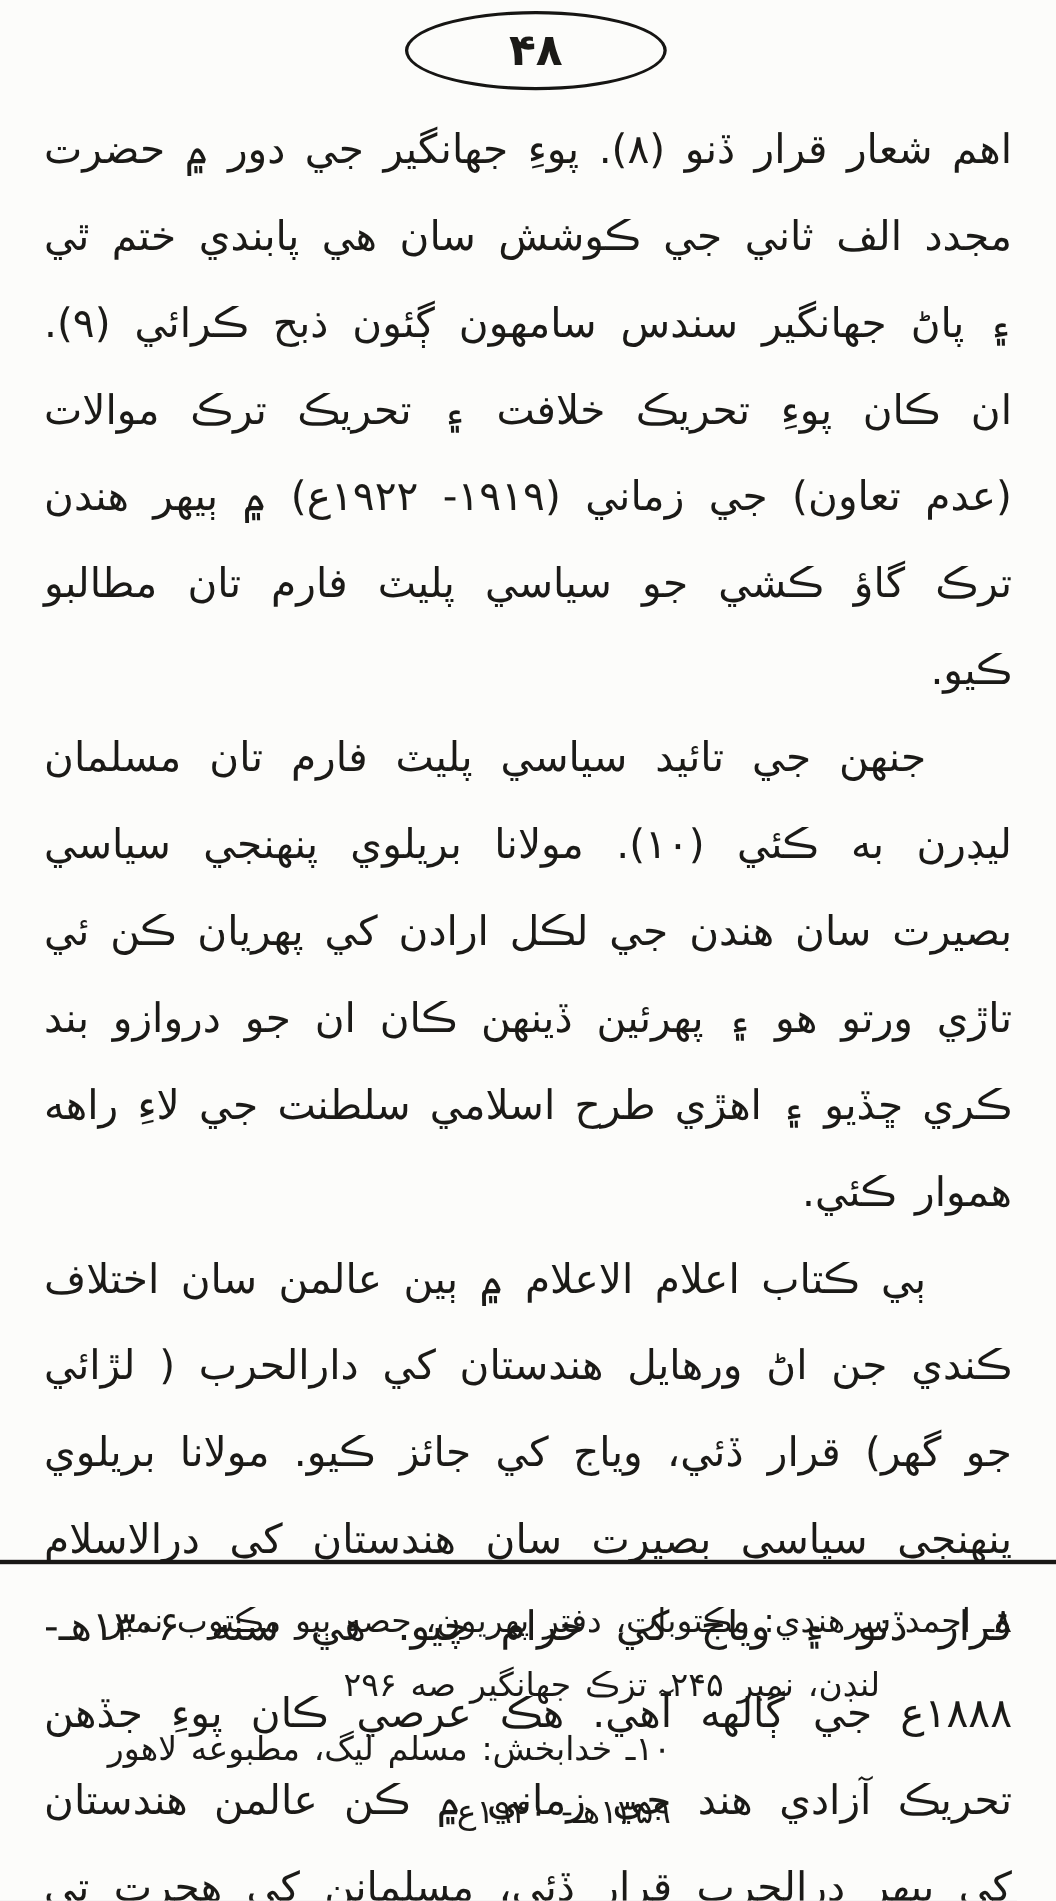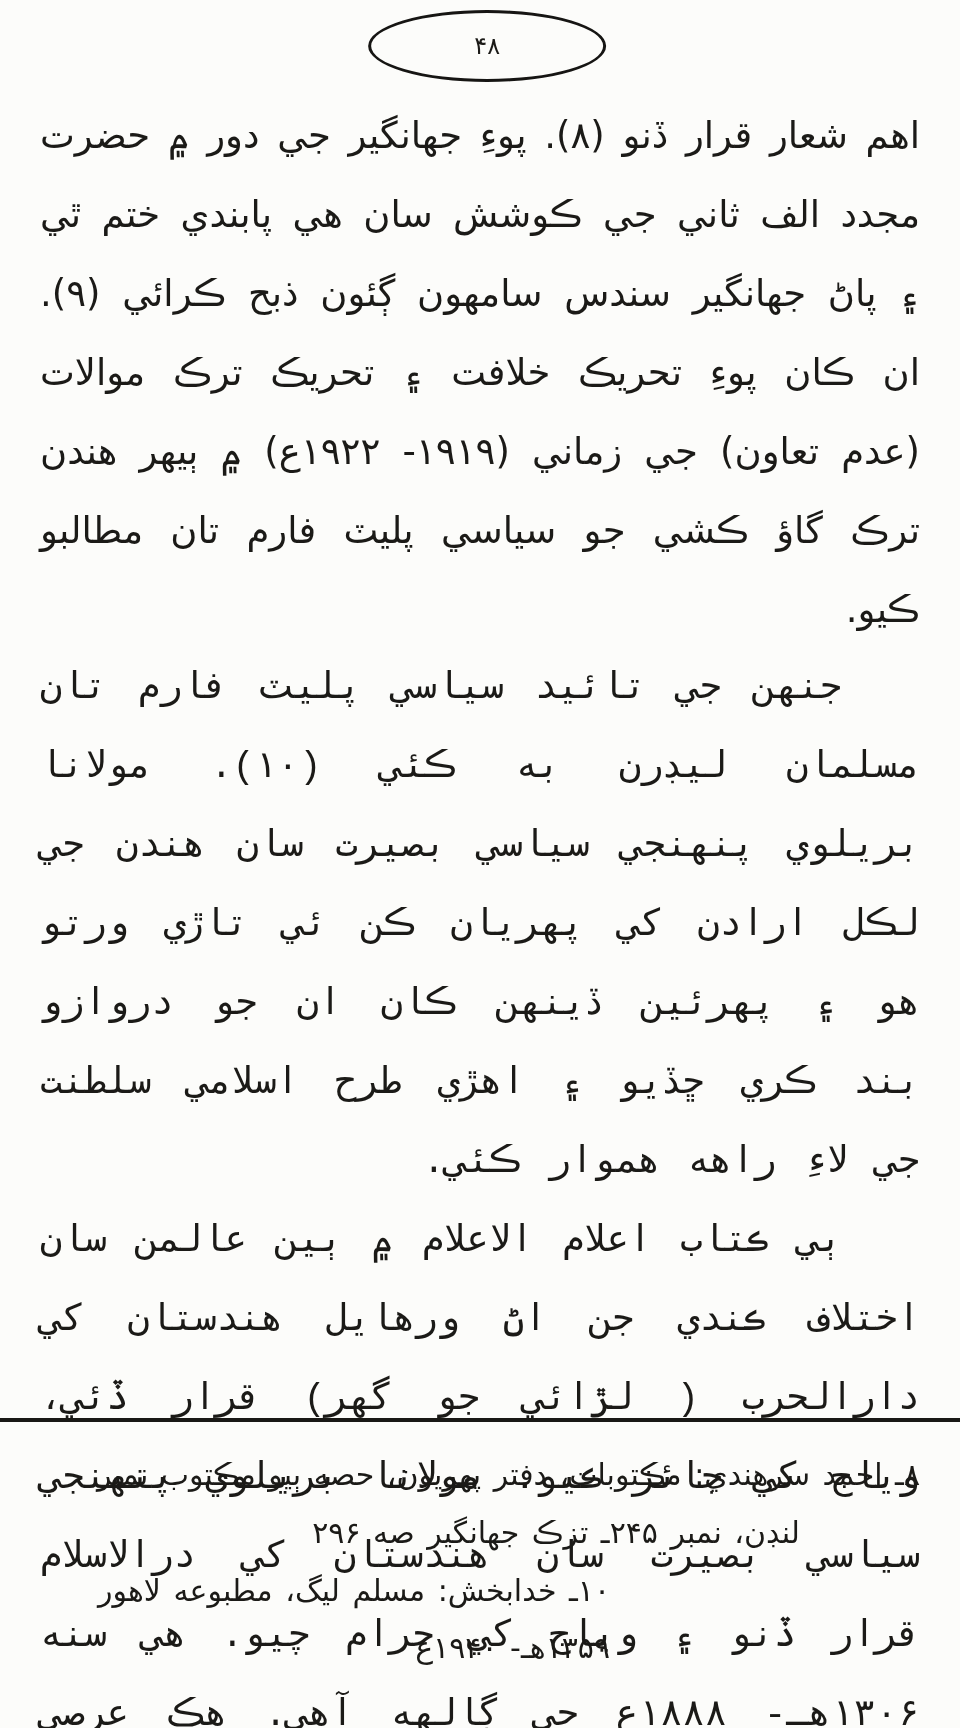--- a/index.html
+++ b/index.html
@@ -21,42 +21,42 @@
     transform: translateX(-47%);
     width: 232px;
     height: 66px;
     border: 3px solid #161513;
     border-radius: 50%;
     display: flex;
     align-items: center;
     justify-content: center;
   }
   .page-number-badge .num {
-    font-size: 24px;
-    font-weight: normal;
+    font-size: 40px;
+    font-weight: bold;
     line-height: 1;
     direction: rtl;
   }
   .body-text {
     position: absolute;
     top: 96px;
     right: 40px;
     left: 40px;
     direction: rtl;
     font-size: 37px;
     line-height: 79px;
     text-align: justify;
     text-align-last: right;
     word-spacing: 5px;
   }
   .body-text p {
     margin: 0;
     padding: 0;
   }
-  .body-text p.indent { text-indent: 78px; font-family: Liberation Mono, monospace; }
+  .body-text p.indent { text-indent: 78px; }
   .footnote-divider {
     position: absolute;
     top: 1418px;
     left: 0;
     width: 100%;
     height: 4px;
     background: #191815;
   }
   .footnotes {
     position: absolute;

